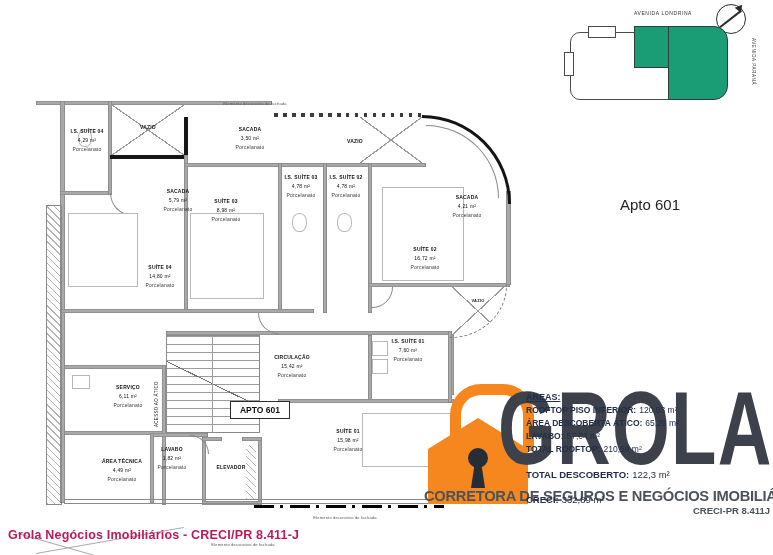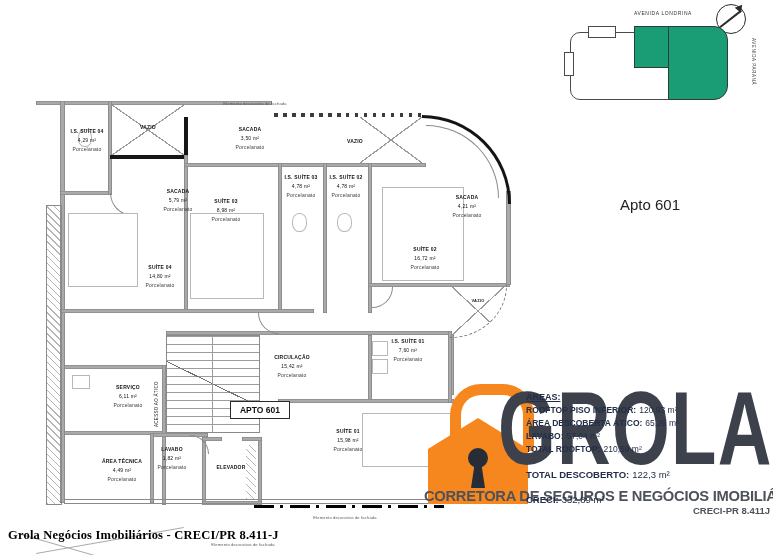--- a/index.html
+++ b/index.html
@@ -73,22 +73,22 @@
               font-weight:bold;color:#4d525a;z-index:3}
   
   #areas{position:absolute;left:526px;top:391px;z-index:4;font-size:8.5px;color:#232e48;line-height:13px;white-space:nowrap}
   #areas .t{font-size:9px;font-weight:bold;text-decoration:underline;display:block}
   #areas .line{display:block}
   #areas .lb{font-weight:bold}
   #areas .vl{font-weight:normal;margin-left:3px}
   #areas .big{font-size:9.5px;margin-top:12px}
   
   #apto-title{position:absolute;left:620px;top:196px;font-size:15px;color:#222;z-index:2}
-  #footer{position:absolute;left:8px;top:528px;font-family:Liberation Serif, serif;font-size:12.5px;
-          font-weight:bold;color:#000000;letter-spacing:.2px;z-index:5;white-space:nowrap}
+  #footer{position:absolute;left:8px;top:528px;font-family:Liberation Sans, sans-serif;font-size:12.5px;
+          font-weight:bold;color:#be185d;letter-spacing:.2px;z-index:5;white-space:nowrap}
 </style>
 </head>
 <body>
 
 <div id="plan">
 
   <div class="w" style="left:6px;top:6px;width:236px;height:4px"></div>
   <div class="w" style="left:30px;top:6px;width:5px;height:402px"></div>
   <div class="w" style="left:30px;top:96px;width:52px;height:4px"></div>
   <div class="w" style="left:78px;top:6px;width:4px;height:94px"></div>

